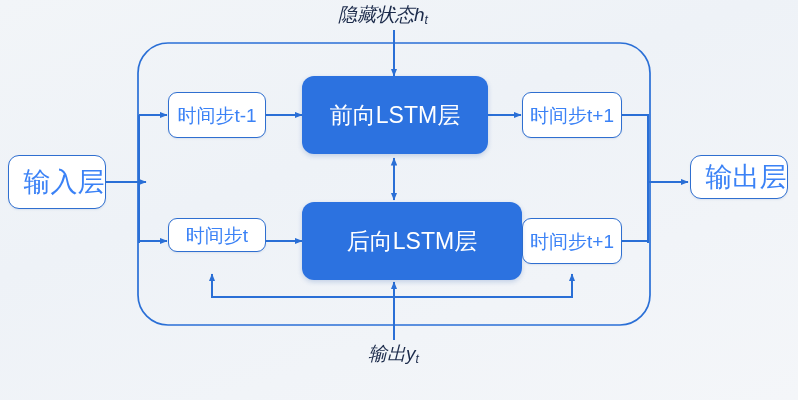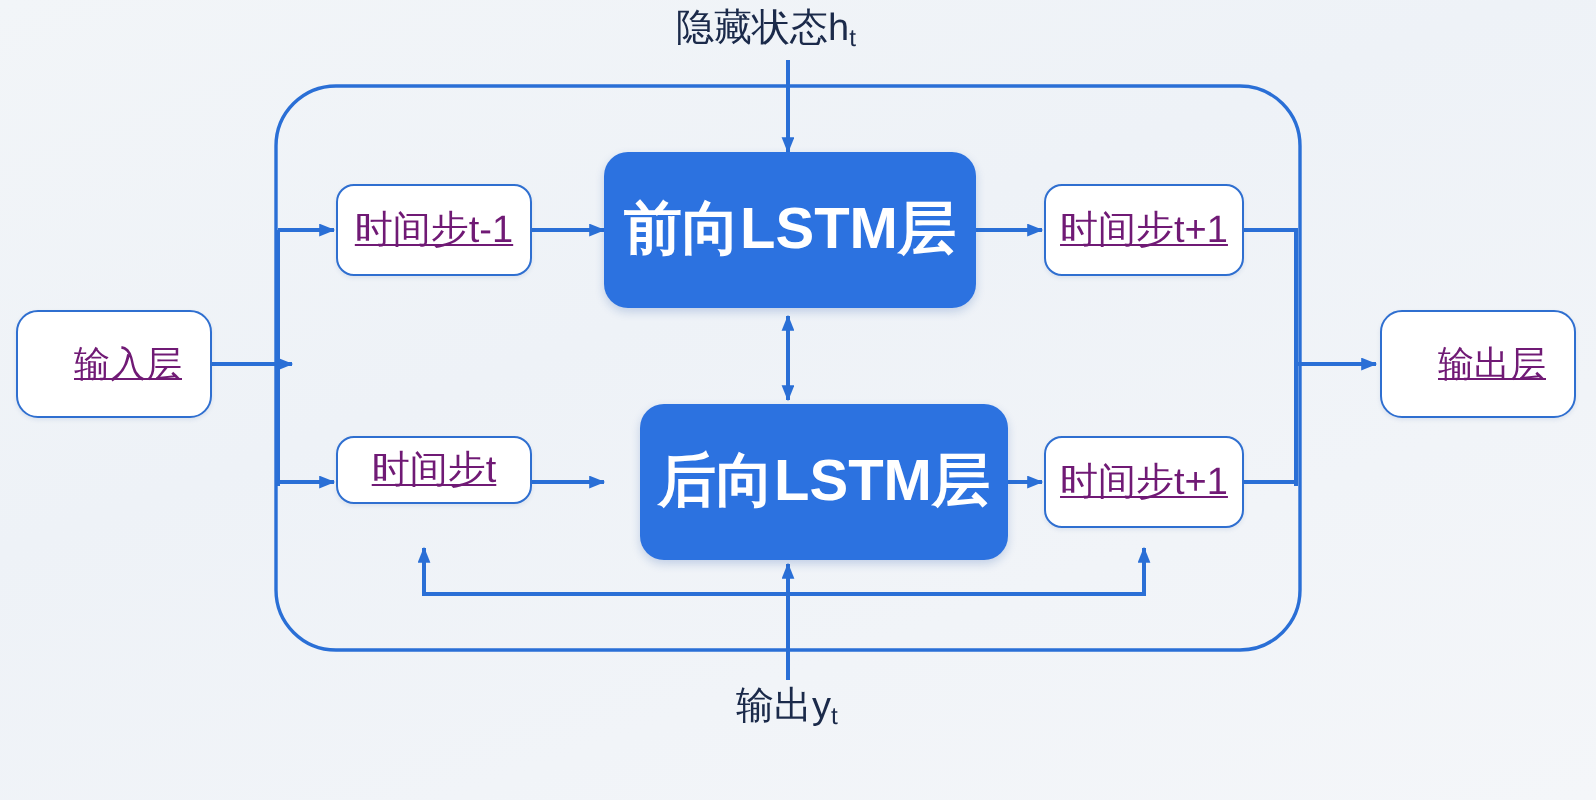--- a/index.html
+++ b/index.html
@@ -32,44 +32,44 @@
     align-items: center;
     justify-content: center;
     text-align: center;
     line-height: 1;
     white-space: nowrap;
   }
   .node-white {
     background: #ffffff;
     border: 1.6px solid #2f6fd0;
     border-radius: 9px;
-    color: #701a75;
+    color: #3b82f6;
     font-size: 19px;
     box-shadow: 0 1px 2px rgba(40,80,150,0.10);
-    text-decoration: underline;
   }
   .node-white.big {
-    font-size: 18px;
+    font-size: 27px;
     border-radius: 11px;
     padding-left: 14px;
   }
   .node-blue {
     background: #2c72e0;
     border-radius: 12px;
     color: #ffffff;
-    font-size: 29px;
-    font-weight: bold;
+    font-size: 23px;
+    font-weight: normal;
     box-shadow: 0 2px 5px rgba(30,80,170,0.22);
   }
   .free-label {
     position: absolute;
     color: #1b2a4a;
     font-size: 19px;
     white-space: nowrap;
     line-height: 1;
+    font-style: italic;
   }
   .free-label sub {
     font-size: 0.64em;
     vertical-align: baseline;
     position: relative;
     top: 0.28em;
   }
 </style>
 </head>
 <body>
@@ -116,21 +116,21 @@
     <line x1="394" y1="340" x2="394" y2="282" stroke="#2a6fd6" stroke-width="2" marker-end="url(#arrow)"></line>
 
     <path d="M394,297 L212,297 L212,274" fill="none" stroke="#2a6fd6" stroke-width="2" marker-end="url(#arrow)"></path>
     <path d="M394,297 L572,297 L572,274" fill="none" stroke="#2a6fd6" stroke-width="2" marker-end="url(#arrow)"></path>
   </svg>
 
   <div class="node node-white big" style="left:8px; top:155px; width:98px; height:54px;">
     <span>输入层</span>
   </div>
 
-  <div class="node node-white big" style="left:690px; top:155px; width:98px; height:54px;">
+  <div class="node node-white big" style="left:690px; top:155px; width:98px; height:44px;">
     <span>输出层</span>
   </div>
 
   <div class="node node-white" style="left:168px; top:92px; width:98px; height:46px;">
     <span>时间步t-1</span>
   </div>
 
   <div class="node node-white" style="left:168px; top:218px; width:98px; height:34px;">
     <span>时间步t</span>
   </div>
@@ -140,21 +140,21 @@
   </div>
 
   <div class="node node-white" style="left:522px; top:218px; width:100px; height:46px;">
     <span>时间步t+1</span>
   </div>
 
   <div class="node node-blue" style="left:302px; top:76px; width:186px; height:78px;">
     <span>前向LSTM层</span>
   </div>
 
-  <div class="node node-blue" style="left:320px; top:202px; width:184px; height:78px;">
+  <div class="node node-blue" style="left:302px; top:202px; width:220px; height:78px;">
     <span>后向LSTM层</span>
   </div>
 
   <div class="free-label" style="left:338px; top:5px;">
     <span>隐藏状态h</span><sub>t</sub>
   </div>
 
   <div class="free-label" style="left:368px; top:344px;">
     <span>输出y</span><sub>t</sub>
   </div>

